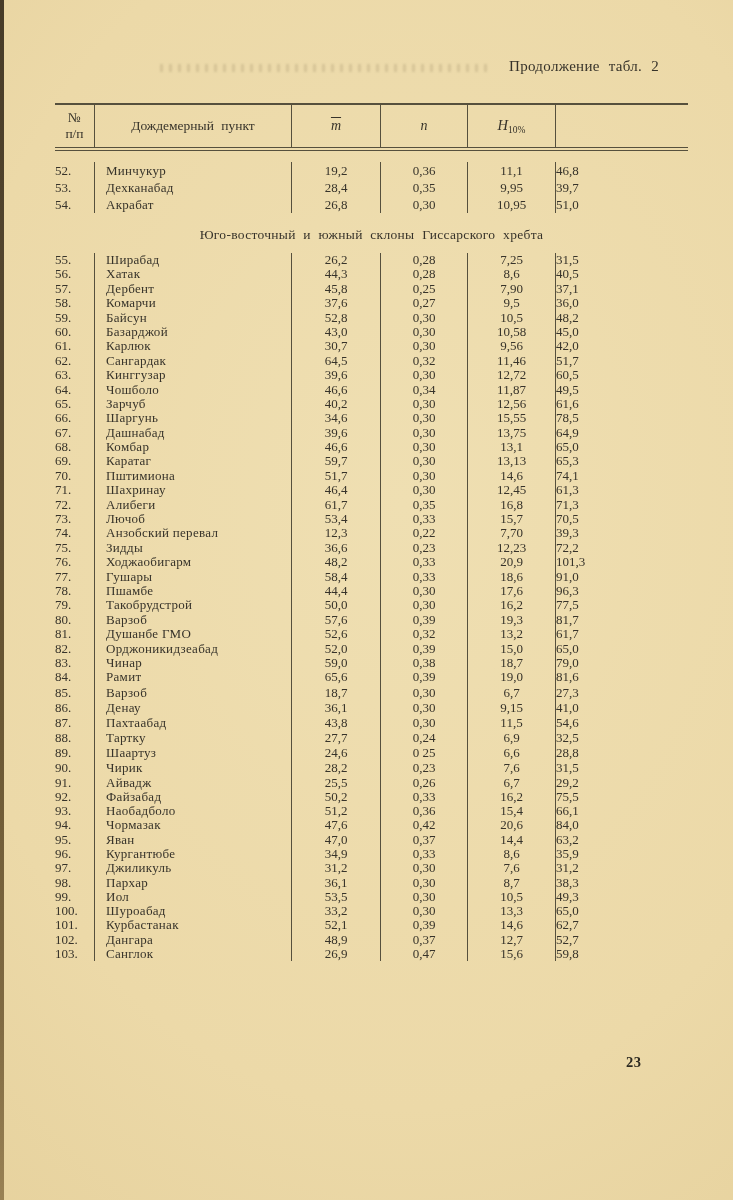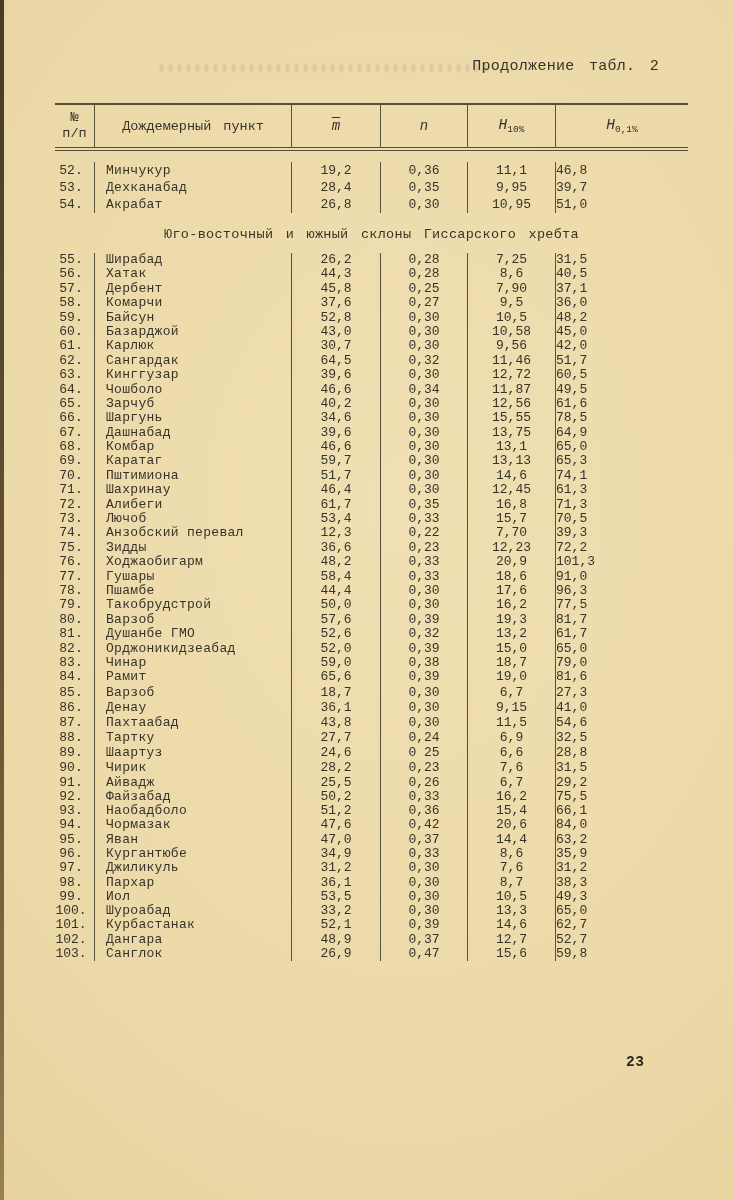--- a/index.html
+++ b/index.html
@@ -1,20 +1,20 @@
 <!DOCTYPE html>
 <html><head>
 <meta charset="utf-8">
 <style>
   html,body{margin:0;padding:0;}
   .page{
     position:relative;
     width:733px;height:1200px;
     overflow:hidden;
-    font-family:Liberation Mono, monospace;
+    font-family:Liberation Serif, serif;
     color:#37332a;
     background:
       radial-gradient(130% 105% at 55% 42%, #efdfb2 0%, #ecd9a8 48%, #e5d09b 78%, #d8c189 95%, #cdb376 100%);
   }
   .edge-left{
     position:absolute;left:0;top:0;width:4px;height:100%;
     background:linear-gradient(180deg,#2a2012 0%,#3c2e1a 30%,#53401f 60%,#6d5731 85%,#8b7347 100%);
     opacity:.85;
   }
   .bleed{
@@ -58,21 +58,21 @@
   .tgrid{width:633px;}
   .sec-0{margin-top:8px;grid-auto-rows:17px;}
   .sec-0 .cell{line-height:17px;}
   .sec-1{grid-auto-rows:14.4px;}
   .sec-1 .cell{line-height:14.4px;}
   .sec-2{grid-auto-rows:15px;}
   .sec-2 .cell{line-height:15px;}
   .sec-3{grid-auto-rows:14.3px;}
   .sec-3 .cell{line-height:14.3px;}
   .cell{font-size:13px;white-space:nowrap;overflow:hidden;}
-  .c0{text-align:center;padding-right:7px;border-right:1px solid #56503d;}
+  .c0{text-align:left;padding-right:7px;border-right:1px solid #56503d;}
   .c1{text-align:left;padding-left:11px;border-right:1px solid #56503d;letter-spacing:.3px;}
   .c2,.c3,.c4{text-align:center;border-right:1px solid #56503d;}
   .c5{}
   .page-number{
     position:absolute;left:626px;top:1054px;
     font-size:14.5px;font-weight:bold;letter-spacing:.5px;color:#2c2920;
   }
 </style>
 </head>
 <body>
@@ -92,23 +92,20 @@
     </div>
     <div class="hc b station-head">Дождемерный пункт</div>
     <div class="hc b">
       <span class="m-sym">m</span>
     </div>
     <div class="hc b">
       <span class="n-sym">n</span>
     </div>
     <div class="hc b">
       <span class="h-sym"><span>H</span><span class="h-sub">10%</span></span>
-    </div>
-    <div class="hc">
-      <span class="h-sym"><span>H</span><span class="h-sub">0,1%</span></span>
     </div>
   </div>
 
   <div id="sections">
       <div class="tgrid sec-0">
         <div class="cell c0">52.</div>
         <div class="cell c1">Минчукур</div>
         <div class="cell c2">19,2</div>
         <div class="cell c3">0,36</div>
         <div class="cell c4">11,1</div>

